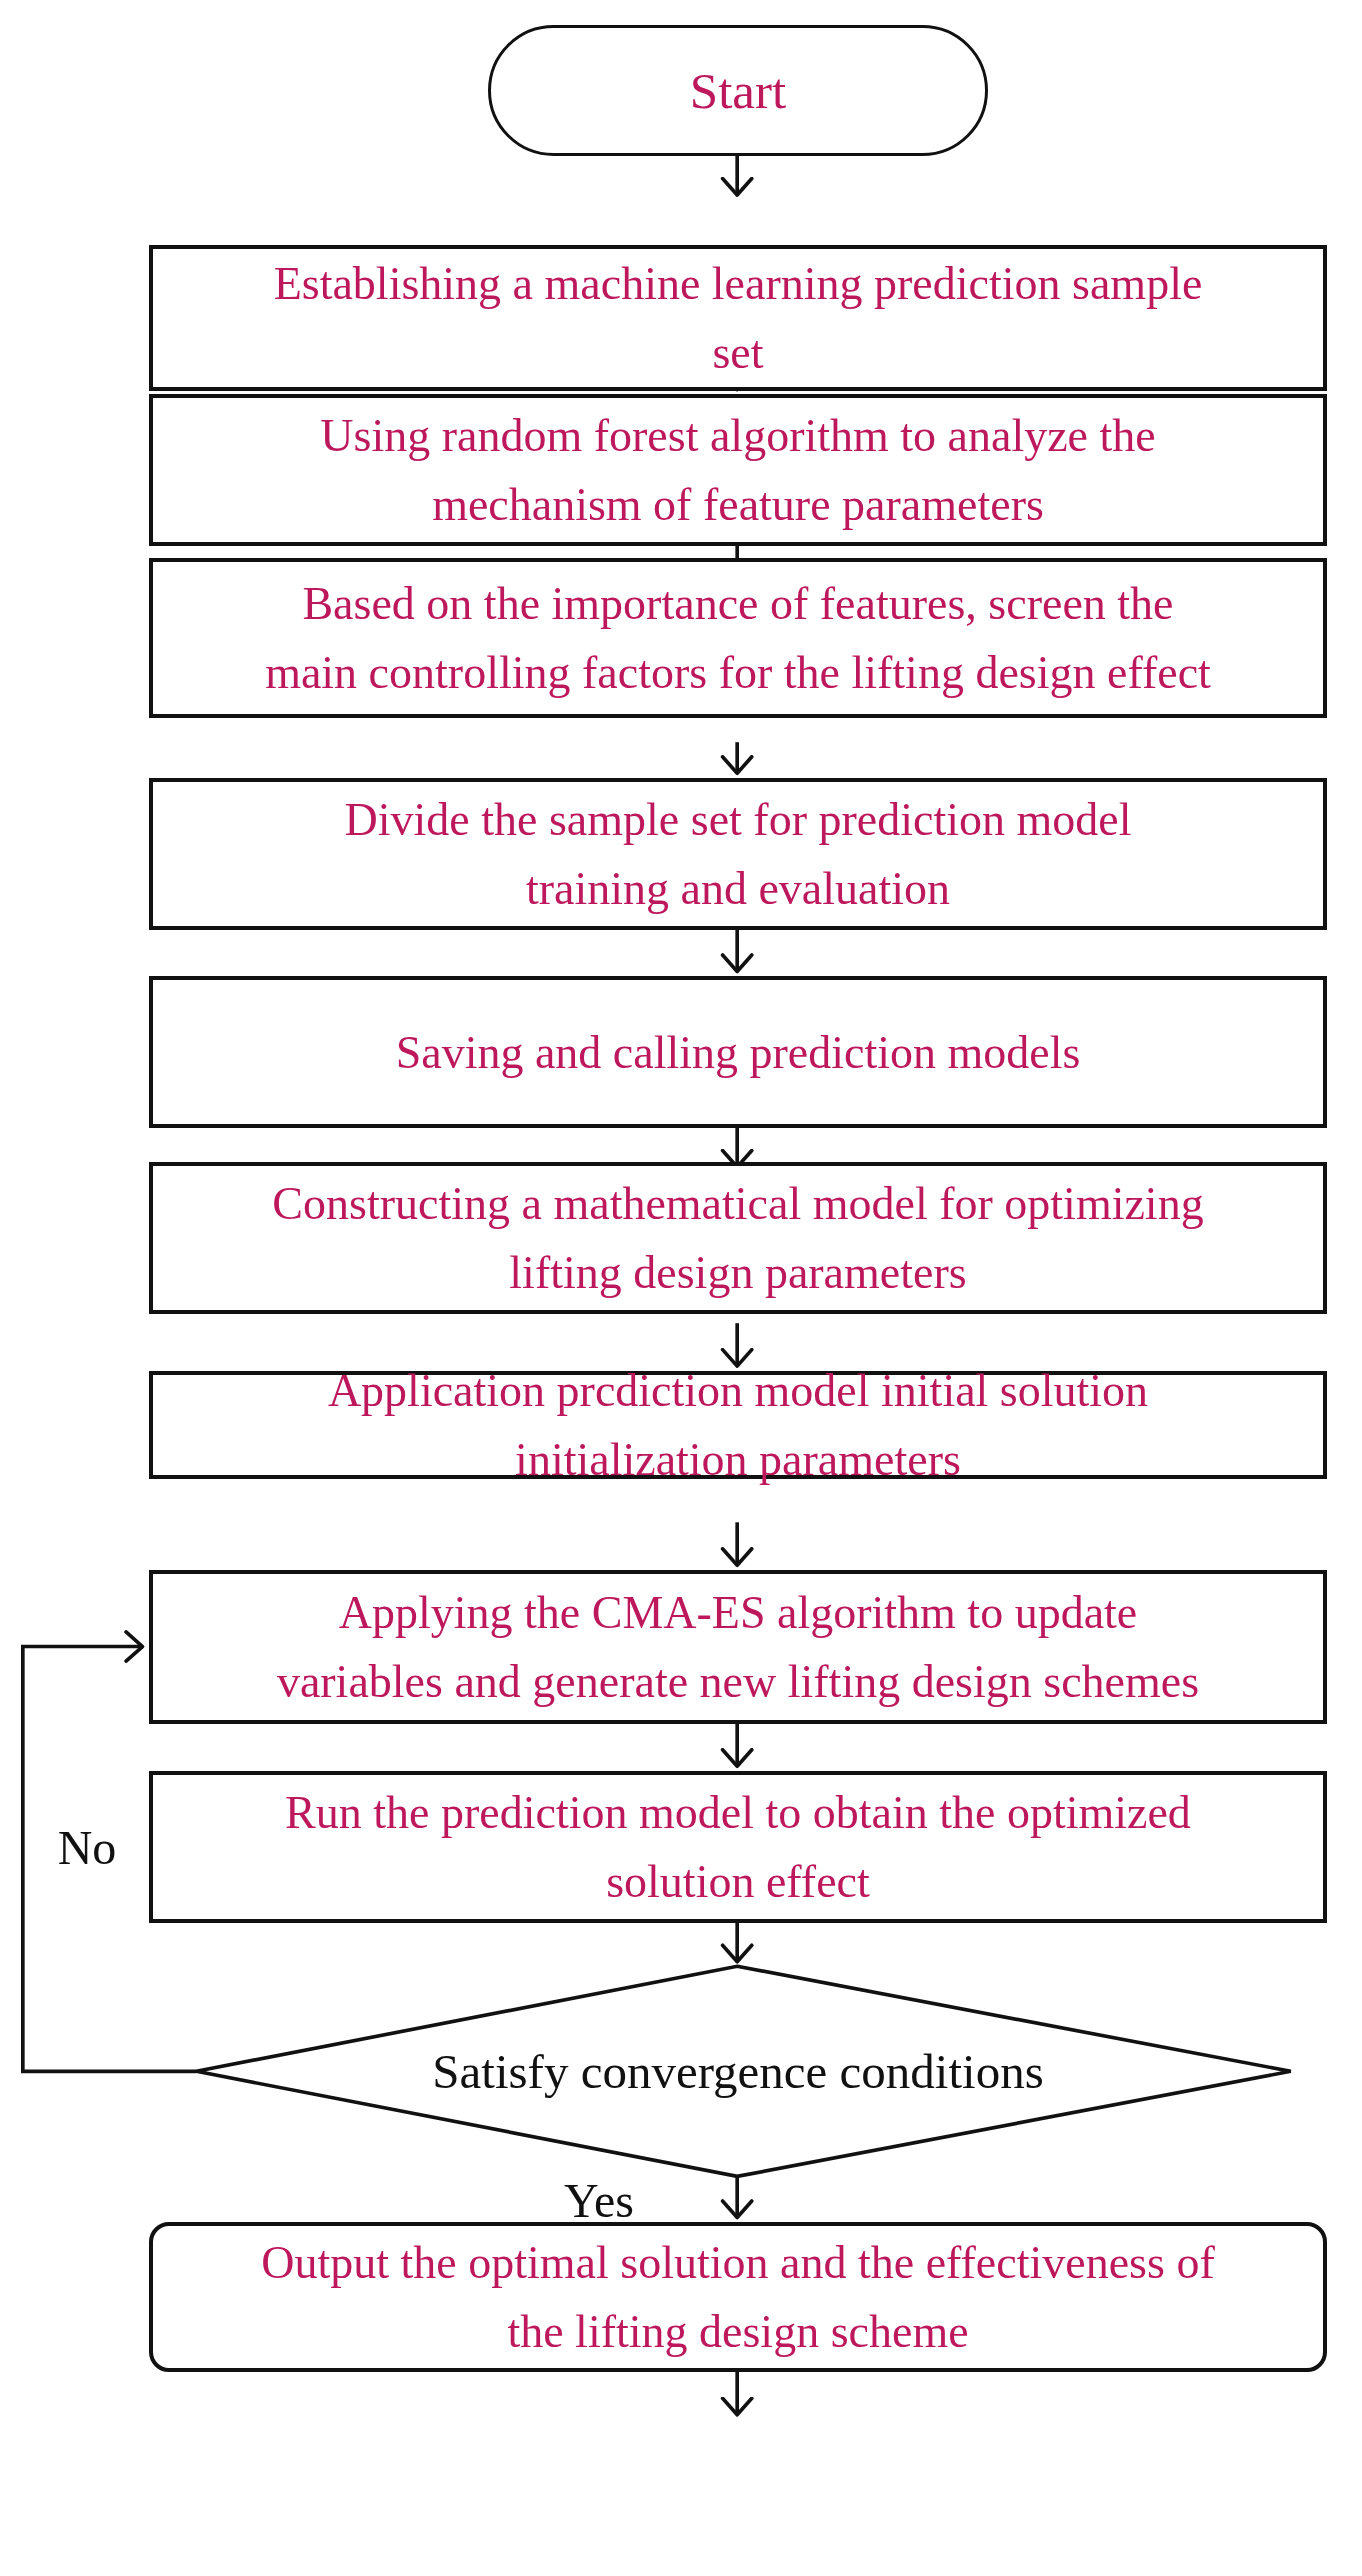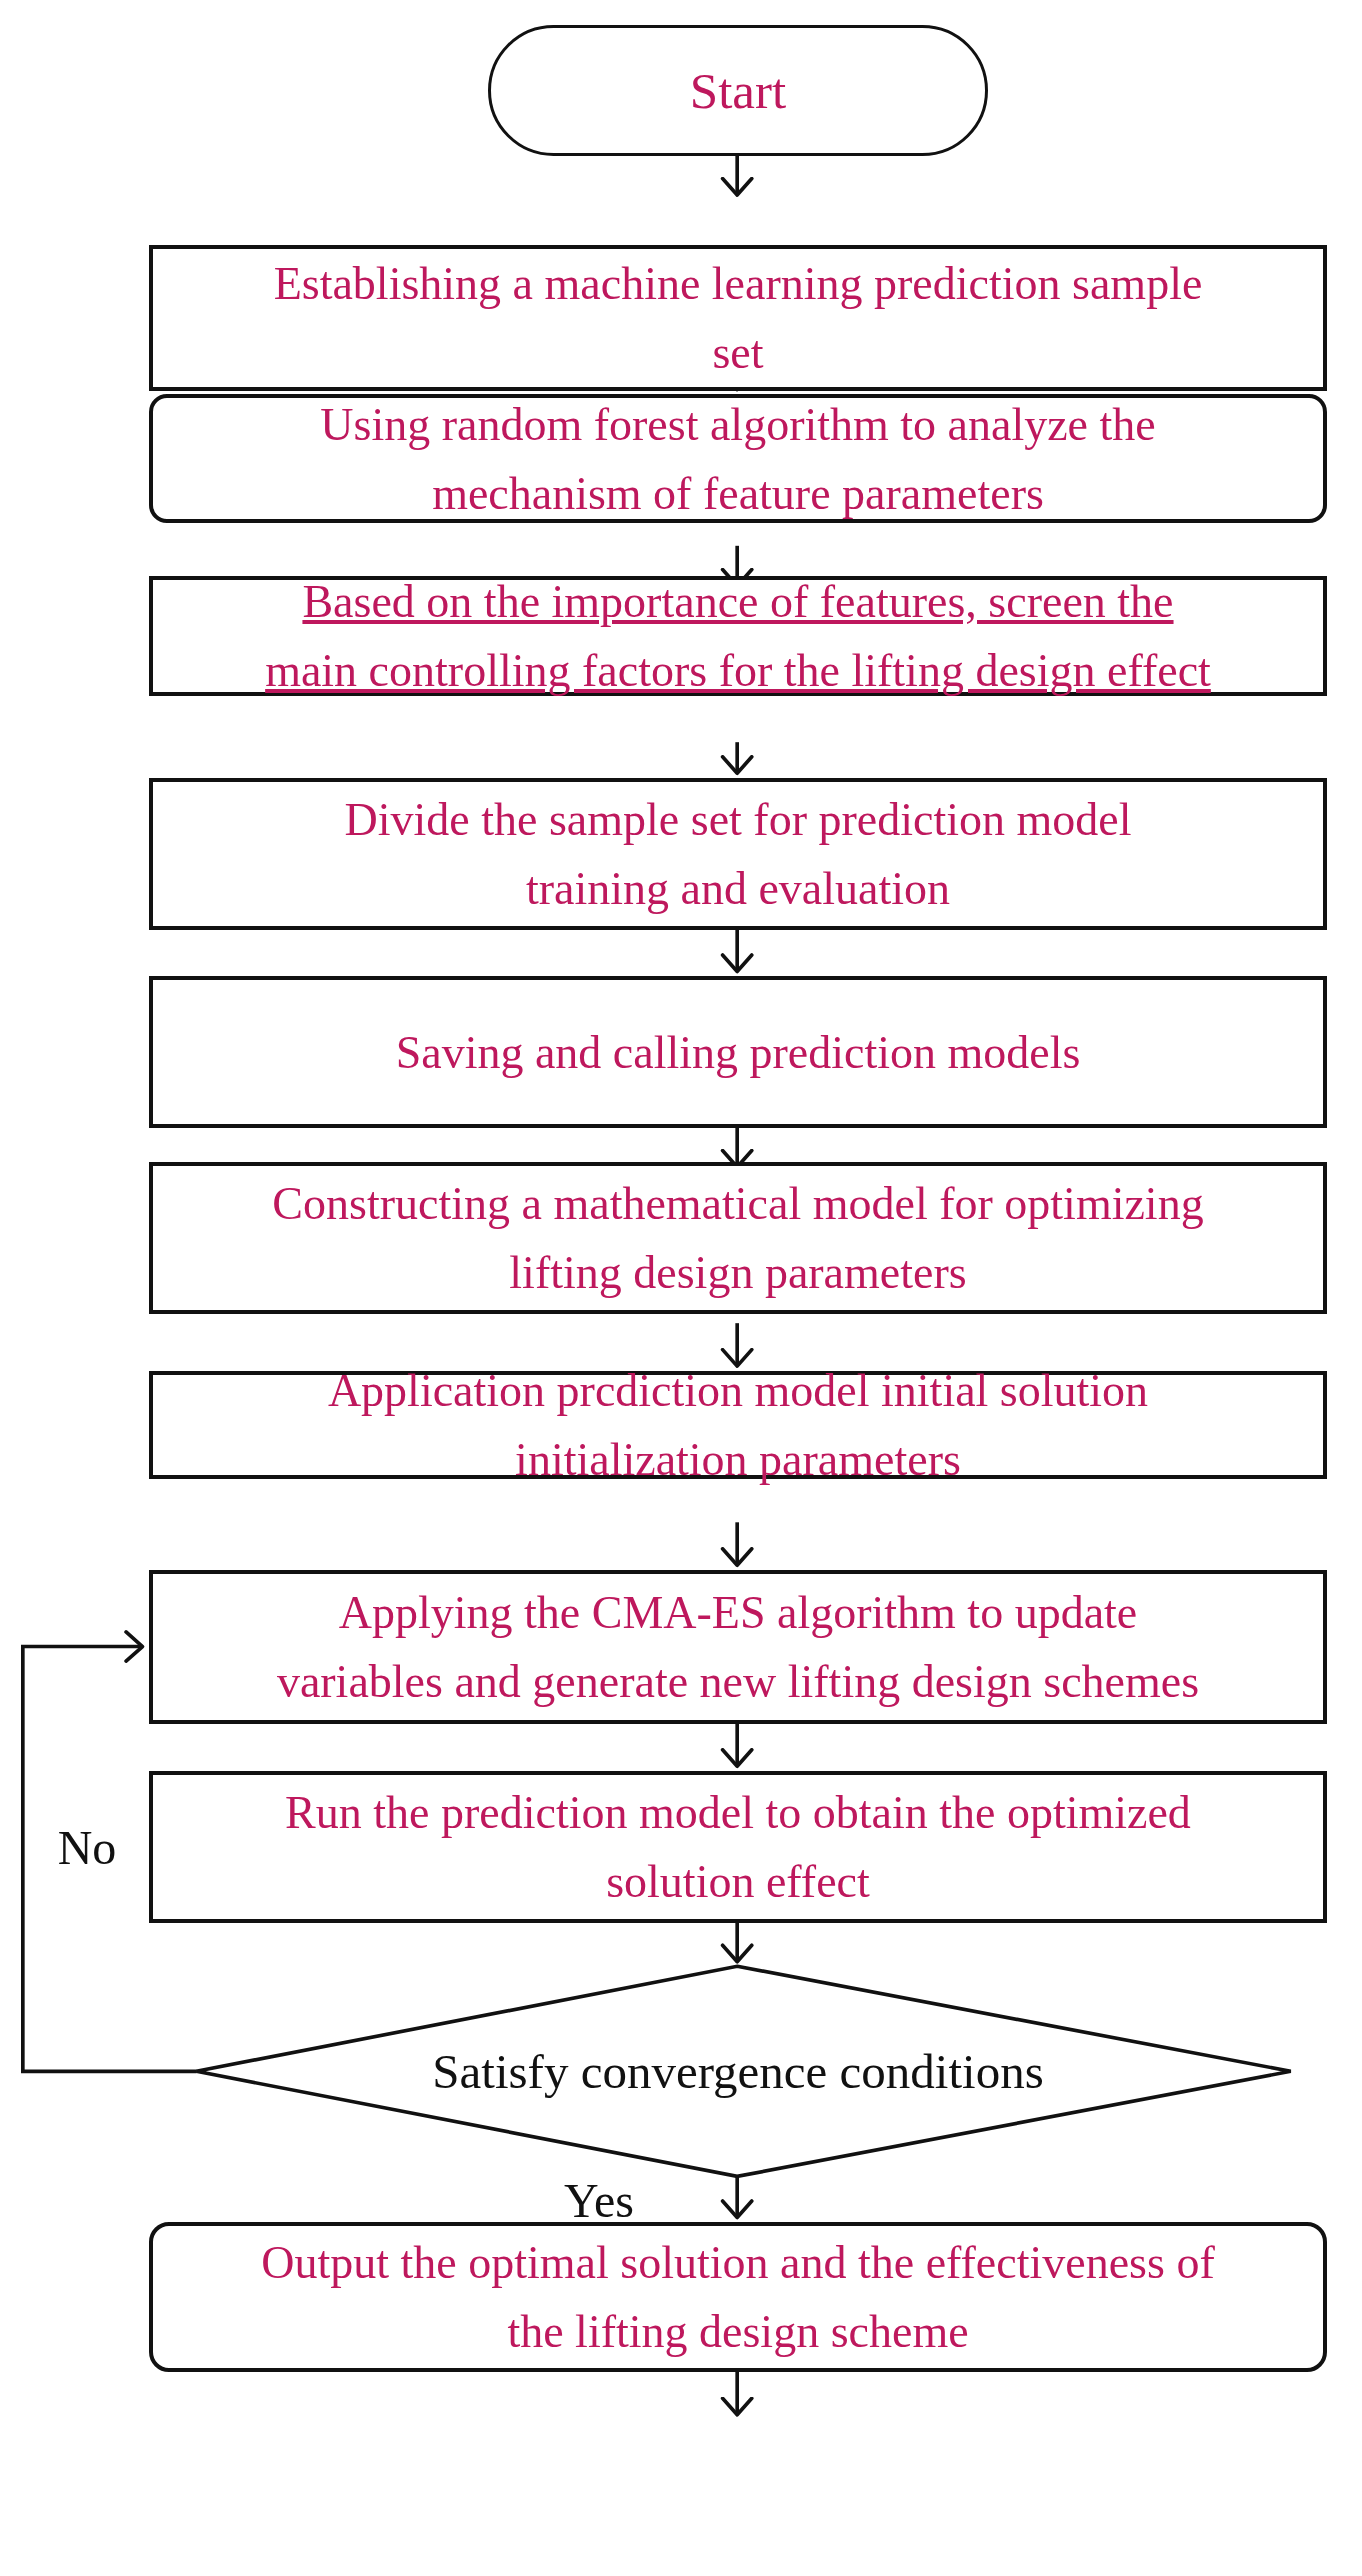--- a/index.html
+++ b/index.html
@@ -90,24 +90,24 @@
     <line x1="807" y1="2596" x2="807" y2="2643" stroke="#111111" stroke-width="4" marker-end="url(#arrow)"></line>
 
     <path d="M 215 2267 L 25 2267 L 25 1802 L 156 1802" fill="none" stroke="#111111" stroke-width="4" marker-end="url(#arrow)"></path>
   </svg>
 
   <div class="node terminator" style="top:25px;height:131px;">Start</div>
 
   <div class="node process" style="top:199px;height:146px;margin-top:46px;">Establishing a machine learning prediction sample
 set</div>
 
-  <div class="node process" style="top:394px;height:129px;border-radius:18px;">Using random forest algorithm to analyze the
+  <div class="node process" style="top:394px;height:152px;">Using random forest algorithm to analyze the
 mechanism of feature parameters</div>
 
-  <div class="node process" style="top:576px;height:120px;text-decoration:underline;">Based on the importance of features, screen the
+  <div class="node process" style="top:558px;height:160px;">Based on the importance of features, screen the
 main controlling factors for the lifting design effect</div>
 
   <div class="node process" style="top:778px;height:152px;">Divide the sample set for prediction model
 training and evaluation</div>
 
   <div class="node process" style="top:976px;height:152px;">Saving and calling prediction models</div>
 
   <div class="node process" style="top:1162px;height:152px;">Constructing a mathematical model for optimizing
 lifting design parameters</div>
 

